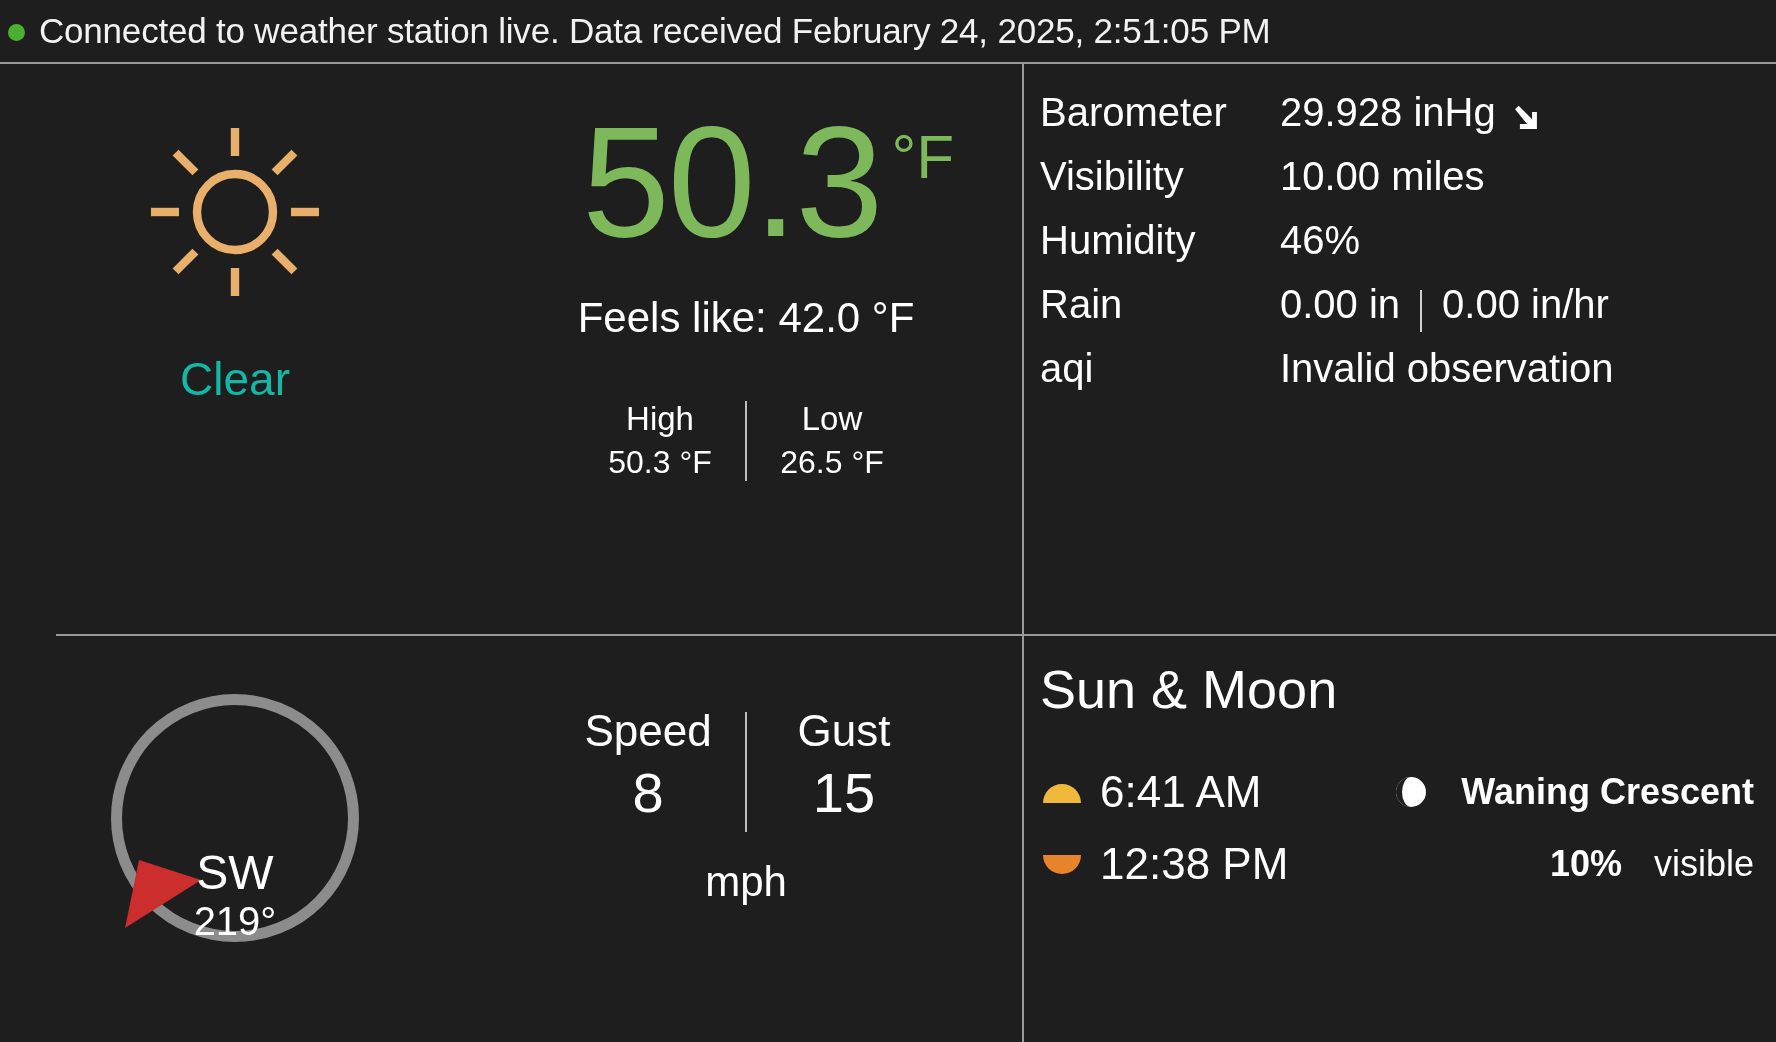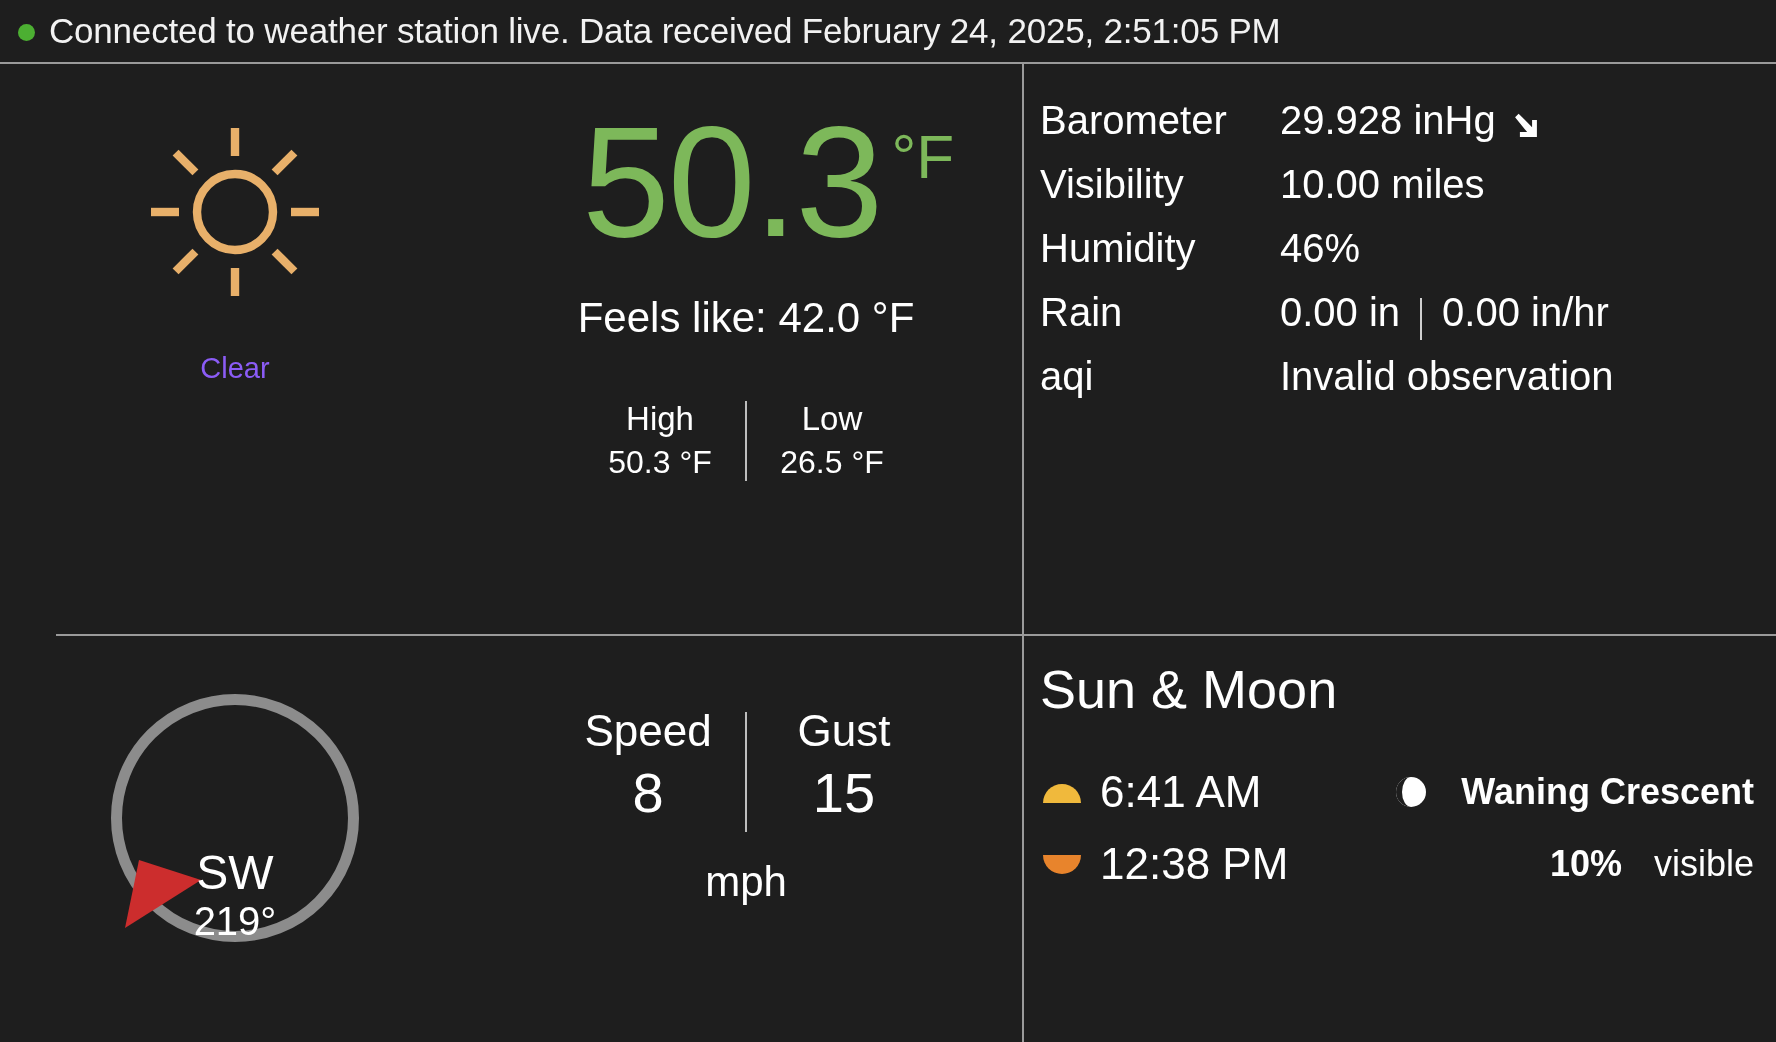--- a/index.html
+++ b/index.html
@@ -10,21 +10,21 @@
     font-family:"Liberation Sans", sans-serif;
     color:#ffffff;
     overflow:hidden;
   }
 
   
   .status-bar{
     height:62px;
     display:flex;
     align-items:center;
-    padding-left:18px;
+    padding-left:8px;
     gap:14px;
   }
   .status-dot{
     width:17px; height:17px;
     border-radius:50%;
     background:#4caf32;
     flex:0 0 auto;
     margin-top:2px;
   }
   .status-text{
@@ -73,23 +73,23 @@
   }
   .cond-icon-block{
     width:470px;
     display:flex;
     flex-direction:column;
     align-items:center;
     padding-top:18px;
   }
   .sun-icon{ width:200px; height:200px; }
   .cond-label{
-    font-size:29px;
+    font-size:46px;
     margin-top:40px;
-    color:#8b5cf6;
+    color:#14b8a6;
   }
 
   .temp-block{
     flex:1;
     display:flex;
     flex-direction:column;
     align-items:center;
     padding-top:8px;
   }
   .temp-main{
@@ -130,21 +130,21 @@
   }
   .hilo-label{ font-size:33px; color:#ffffff; }
   .hilo-value{ font-size:32px; color:#ffffff; }
   .hilo-sep{
     width:2px; height:80px;
     background:#bdbdbd;
   }
 
   
   .details{
-    left:1022px; top:16px; width:754px; height:570px;
+    left:1022px; top:8px; width:754px; height:570px;
     padding:18px 0 0 18px;
   }
   .detail-row{
     display:flex;
     align-items:baseline;
     height:64px;
   }
   .detail-key{
     width:240px;
     font-size:40px;

